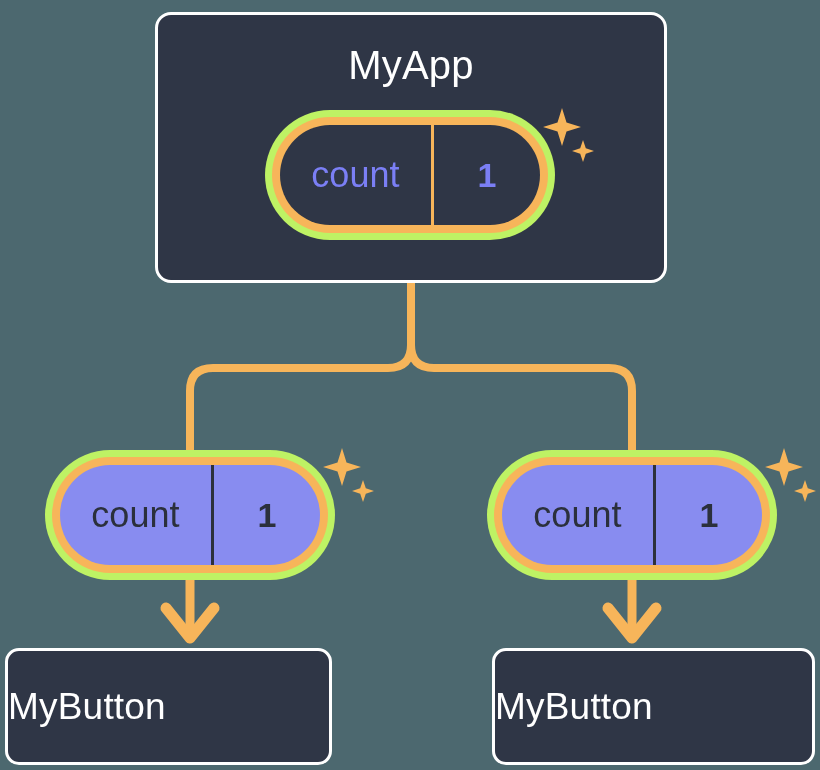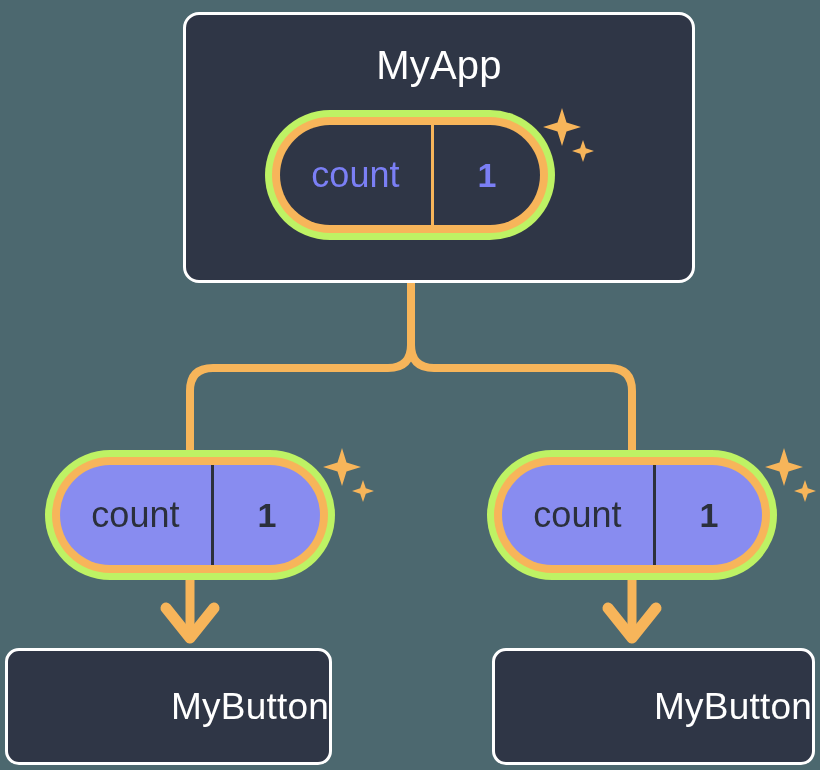--- a/index.html
+++ b/index.html
@@ -47,35 +47,34 @@
     white-space: nowrap;
   }
 
   
   #app-card {
     left: 155px;
     top: 12px;
     width: 512px;
     height: 271px;
     border-radius: 16px;
-    margin-left: 28px;
   }
   #app-card .card-title {
     margin-top: 28px;
     font-size: 40px;
   }
 
   
   .button-card {
     width: 327px;
     height: 117px;
     border-radius: 14px;
     display: flex;
     align-items: center;
-    justify-content: flex-end;
+    justify-content: flex-start;
   }
   .button-card .card-title {
     font-size: 37px;
   }
   #button-card-left  { left: 5px;   top: 648px; }
   #button-card-right { left: 492px; top: 648px; width: 323px; }
 
   
   .pill {
     position: absolute;

